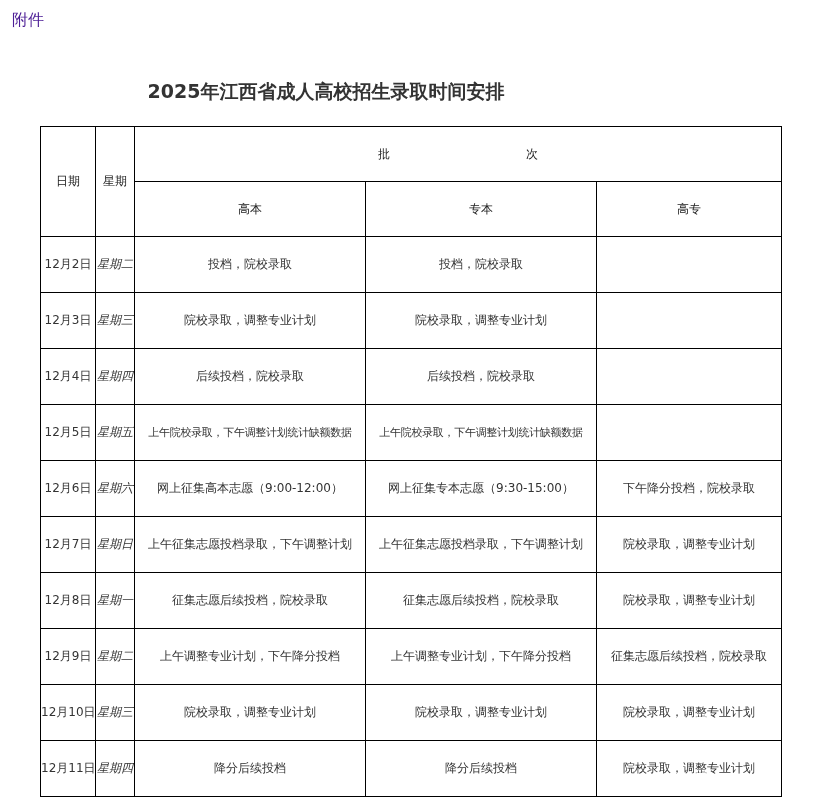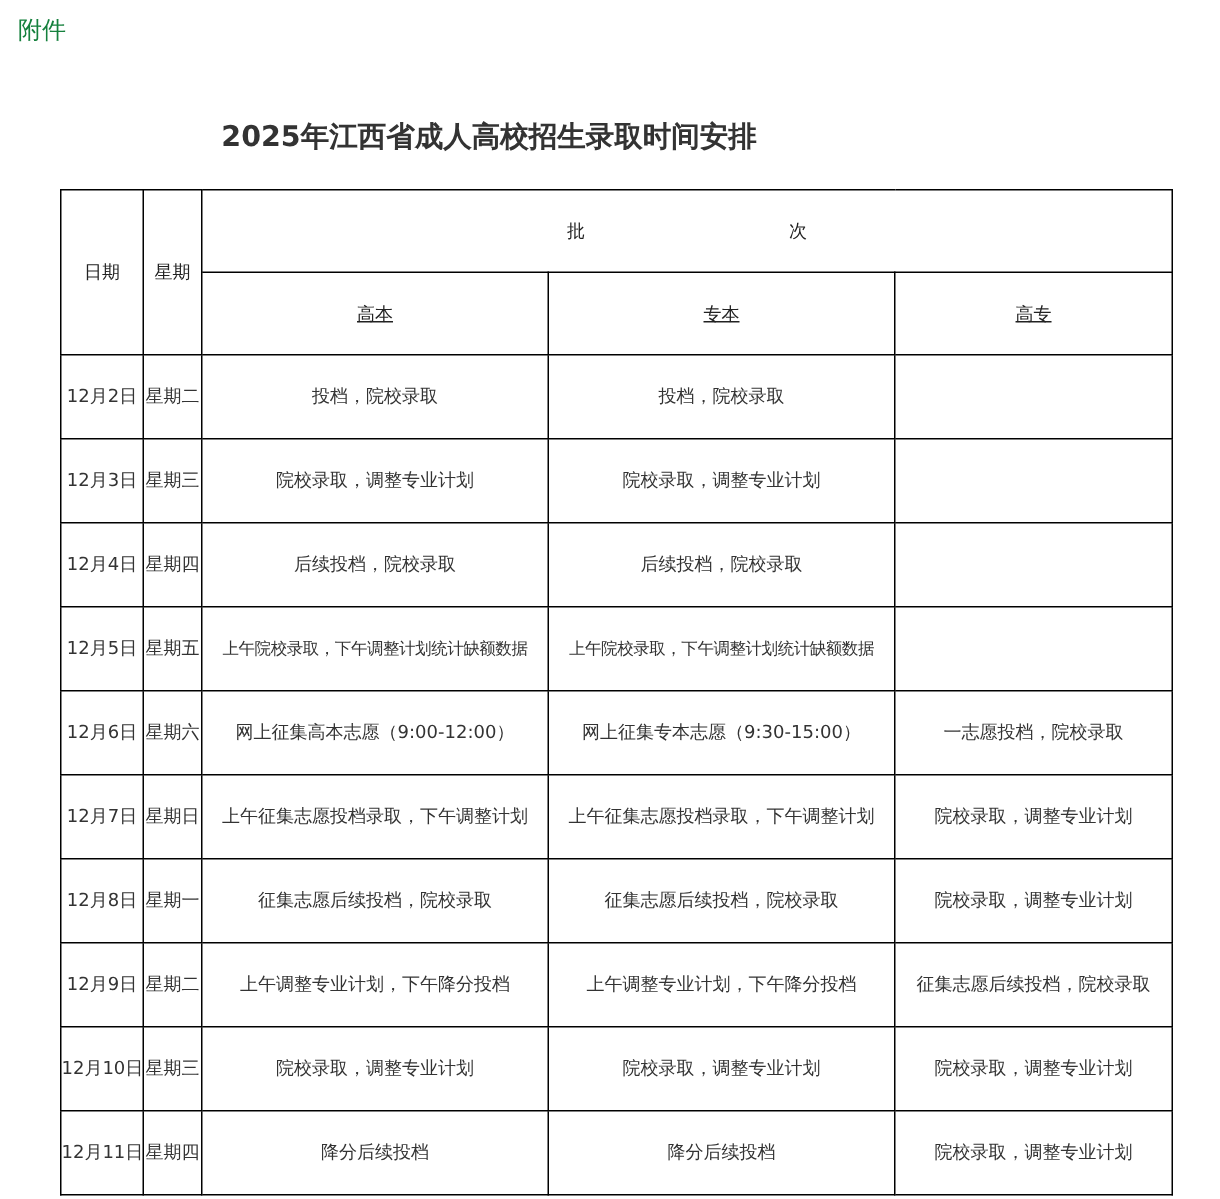--- a/index.html
+++ b/index.html
@@ -3,48 +3,48 @@
 <meta charset="utf-8">
 <style>
   html, body { margin: 0; padding: 0; background: #ffffff; }
   body {
     width: 813px; height: 799px; overflow: hidden; position: relative;
     font-family: "DejaVu Sans", "Liberation Sans", sans-serif;
     color: #333333;
   }
   .attachment {
     position: absolute; left: 12px; top: 10px;
-    font-size: 16px; color: #15803d; line-height: 20px;
+    font-size: 16px; color: #4c1d95; line-height: 20px;
   }
   .title {
     position: absolute; left: 0; top: 78px; width: 652px; text-align: center;
     font-size: 19px; font-weight: bold; color: #333333; line-height: 26px;
     letter-spacing: 0px;
   }
   table.schedule {
     position: absolute; left: 40px; top: 126px;
     border-collapse: collapse; table-layout: fixed;
     width: 741px;
   }
   table.schedule td, table.schedule th {
     border: 1.5px solid #000000;
     text-align: center; vertical-align: middle;
     font-size: 12px; font-weight: normal;
     padding: 0; overflow: hidden; white-space: nowrap;
     color: #333333;
   }
   table.schedule th { color: #222222; }
   .h1 { height: 54px; }
-  .h2 { height: 54px; text-decoration: underline; }
+  .h2 { height: 54px; }
   tr.row td { height: 55px; }
   .batch-label { letter-spacing: 0; }
   .batch-label span { display: inline-block; }
   .batch-label .gap { width: 136px; }
   td.date, td.week { font-size: 12px; color: #222222; margin-left: 44px; }
-  td.week { text-align: left; padding-left: 1px; }
+  td.week { text-align: left; padding-left: 1px; font-style: italic; }
   td.date { padding-left: 2px; }
 </style>
 </head>
 <body>
 
 <div class="attachment">附件</div>
 <div class="title">2025年江西省成人高校招生录取时间安排</div>
 
 <table class="schedule">
   <colgroup>
@@ -95,21 +95,21 @@
       <td class="week">星期五</td>
       <td style="font-size:11px;letter-spacing:-0.3px">上午院校录取，下午调整计划统计缺额数据</td>
       <td style="font-size:11px;letter-spacing:-0.3px">上午院校录取，下午调整计划统计缺额数据</td>
       <td></td>
     </tr>
     <tr class="row">
       <td class="date">12月6日</td>
       <td class="week">星期六</td>
       <td>网上征集高本志愿（9:00-12:00）</td>
       <td>网上征集专本志愿（9:30-15:00）</td>
-      <td>一志愿投档，院校录取</td>
+      <td>下午降分投档，院校录取</td>
     </tr>
     <tr class="row">
       <td class="date">12月7日</td>
       <td class="week">星期日</td>
       <td>上午征集志愿投档录取，下午调整计划</td>
       <td>上午征集志愿投档录取，下午调整计划</td>
       <td>院校录取，调整专业计划</td>
     </tr>
     <tr class="row">
       <td class="date">12月8日</td>

